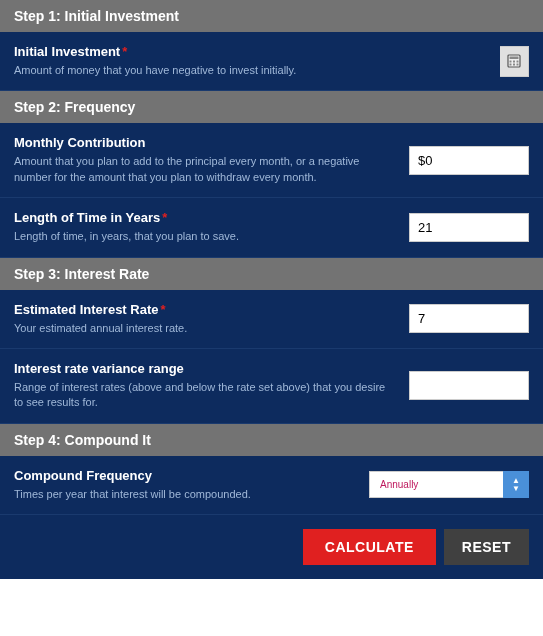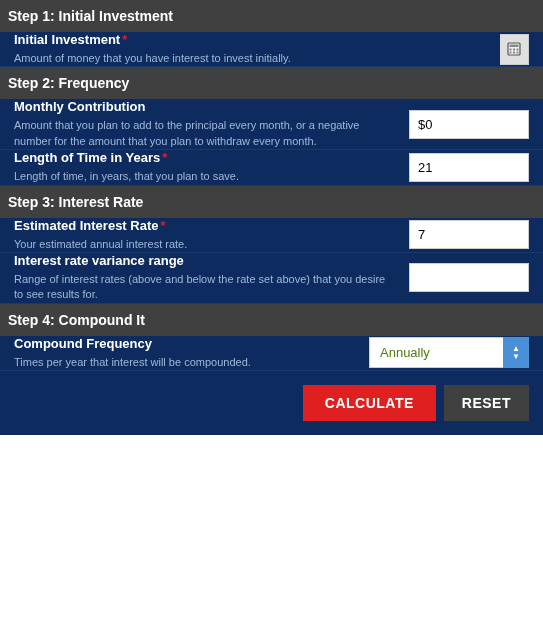--- a/index.html
+++ b/index.html
@@ -5,33 +5,33 @@
     * { box-sizing: border-box; margin: 0; padding: 0; }
     body {
       font-family: Arial, sans-serif;
       background: #fff;
       width: 543px;
       min-height: 636px;
       font-size: 13px;
     }
 
     .step-header {
-      background: #404040;
-      color: #fff;
-      padding: 8px 8px;
+      background: #737373;
+      color: #fff;
+      padding: 8px 14px;
       font-size: 14px;
       font-weight: bold;
     }
 
     .field-row {
       background: #0d2b5e;
       display: flex;
       align-items: center;
       justify-content: space-between;
-      padding: 0 14px;
+      padding: 12px 14px;
       border-bottom: 1px solid #1a3a6e;
     }
 
     .field-info {
       flex: 1;
       padding-right: 16px;
     }
 
     .field-label {
       color: #fff;
@@ -99,23 +99,23 @@
 
     .select-wrapper {
       position: relative;
       width: 160px;
     }
 
     .select-wrapper select {
       width: 100%;
       padding: 7px 30px 7px 10px;
       border: 1px solid #ccc;
-      font-size: 13px;
-      background: #fff;
-      color: #4d7c0f;
+      font-size: 10px;
+      background: #fff;
+      color: #be185d;
       appearance: none;
       -webkit-appearance: none;
       outline: none;
       cursor: pointer;
     }
 
     .select-wrapper .select-arrow {
       position: absolute;
       right: 0;
       top: 0;
@@ -170,21 +170,21 @@
 
 <div class="step-header">
   <span>Step 1: Initial Investment</span>
 </div>
 
 <div class="field-row">
   <div class="field-info">
     <div class="field-label">
       <span>Initial Investment</span><span class="required">*</span>
     </div>
-    <div class="field-desc">Amount of money that you have interest to invest initially.</div>
+    <div class="field-desc">Amount of money that you have negative to invest initially.</div>
   </div>
   <div class="field-input initial-investment-input">
     <div class="calculator-icon">
       <svg viewBox="0 0 14 14" fill="none" xmlns="http://www.w3.org/2000/svg">
         <rect x="1" y="1" width="12" height="12" rx="1" stroke="#555" stroke-width="1.2" fill="#eee"></rect>
         <rect x="2.5" y="2.5" width="9" height="2.5" rx="0.3" fill="#888"></rect>
         <rect x="2.5" y="6.5" width="2" height="2" rx="0.3" fill="#888"></rect>
         <rect x="6" y="6.5" width="2" height="2" rx="0.3" fill="#888"></rect>
         <rect x="9.5" y="6.5" width="2" height="2" rx="0.3" fill="#888"></rect>
         <rect x="2.5" y="9.5" width="2" height="2" rx="0.3" fill="#888"></rect>

